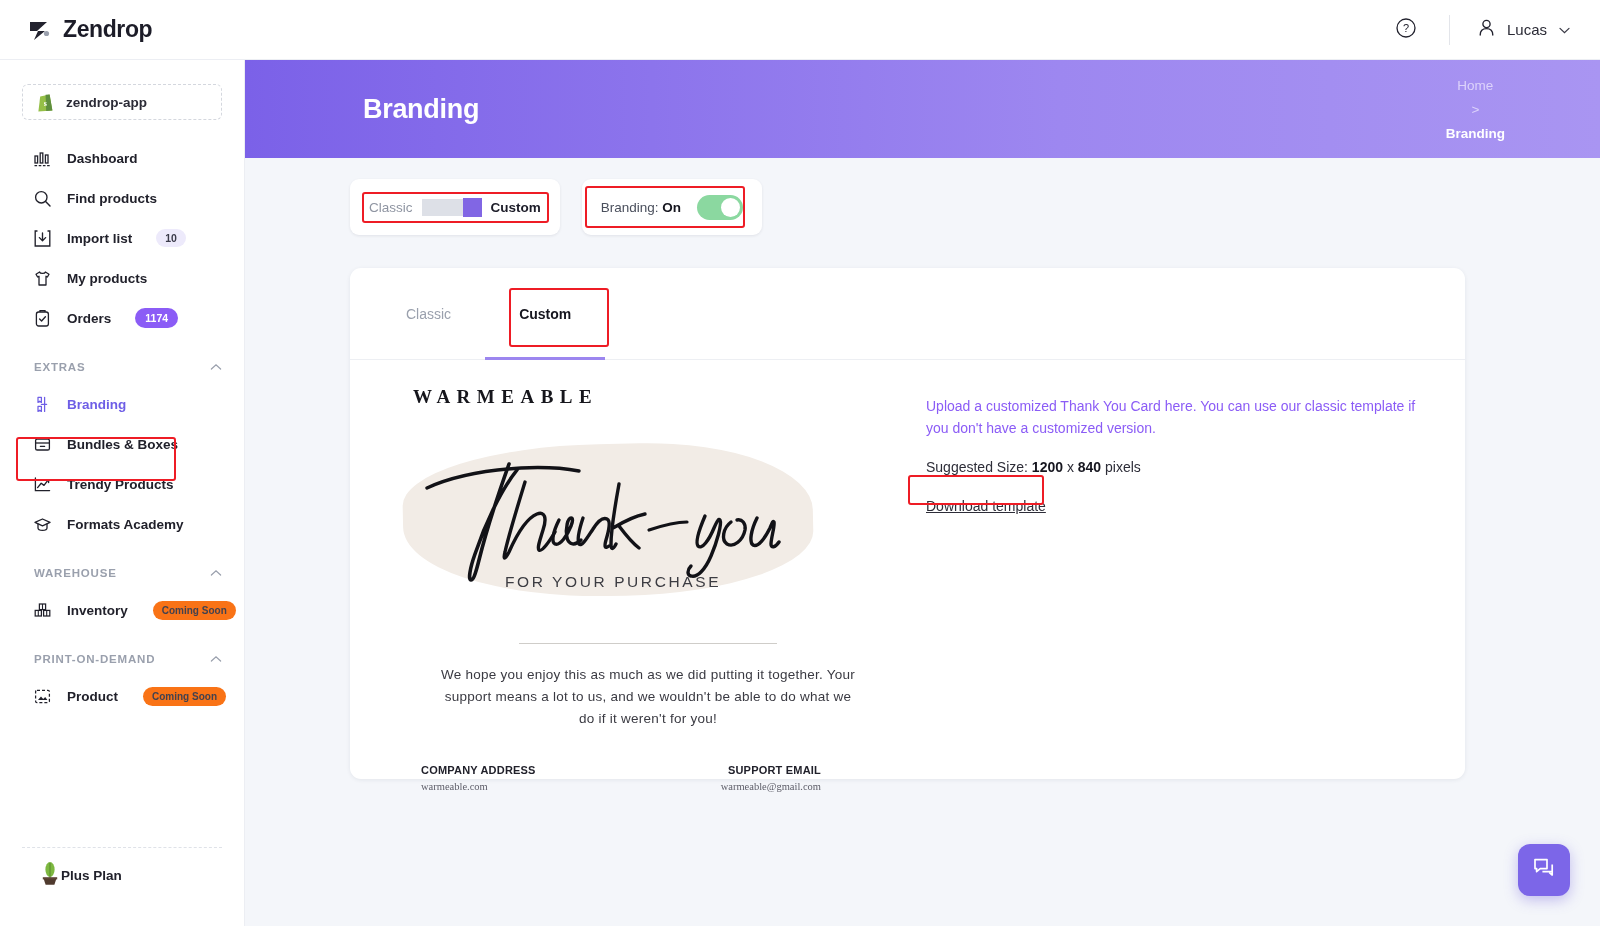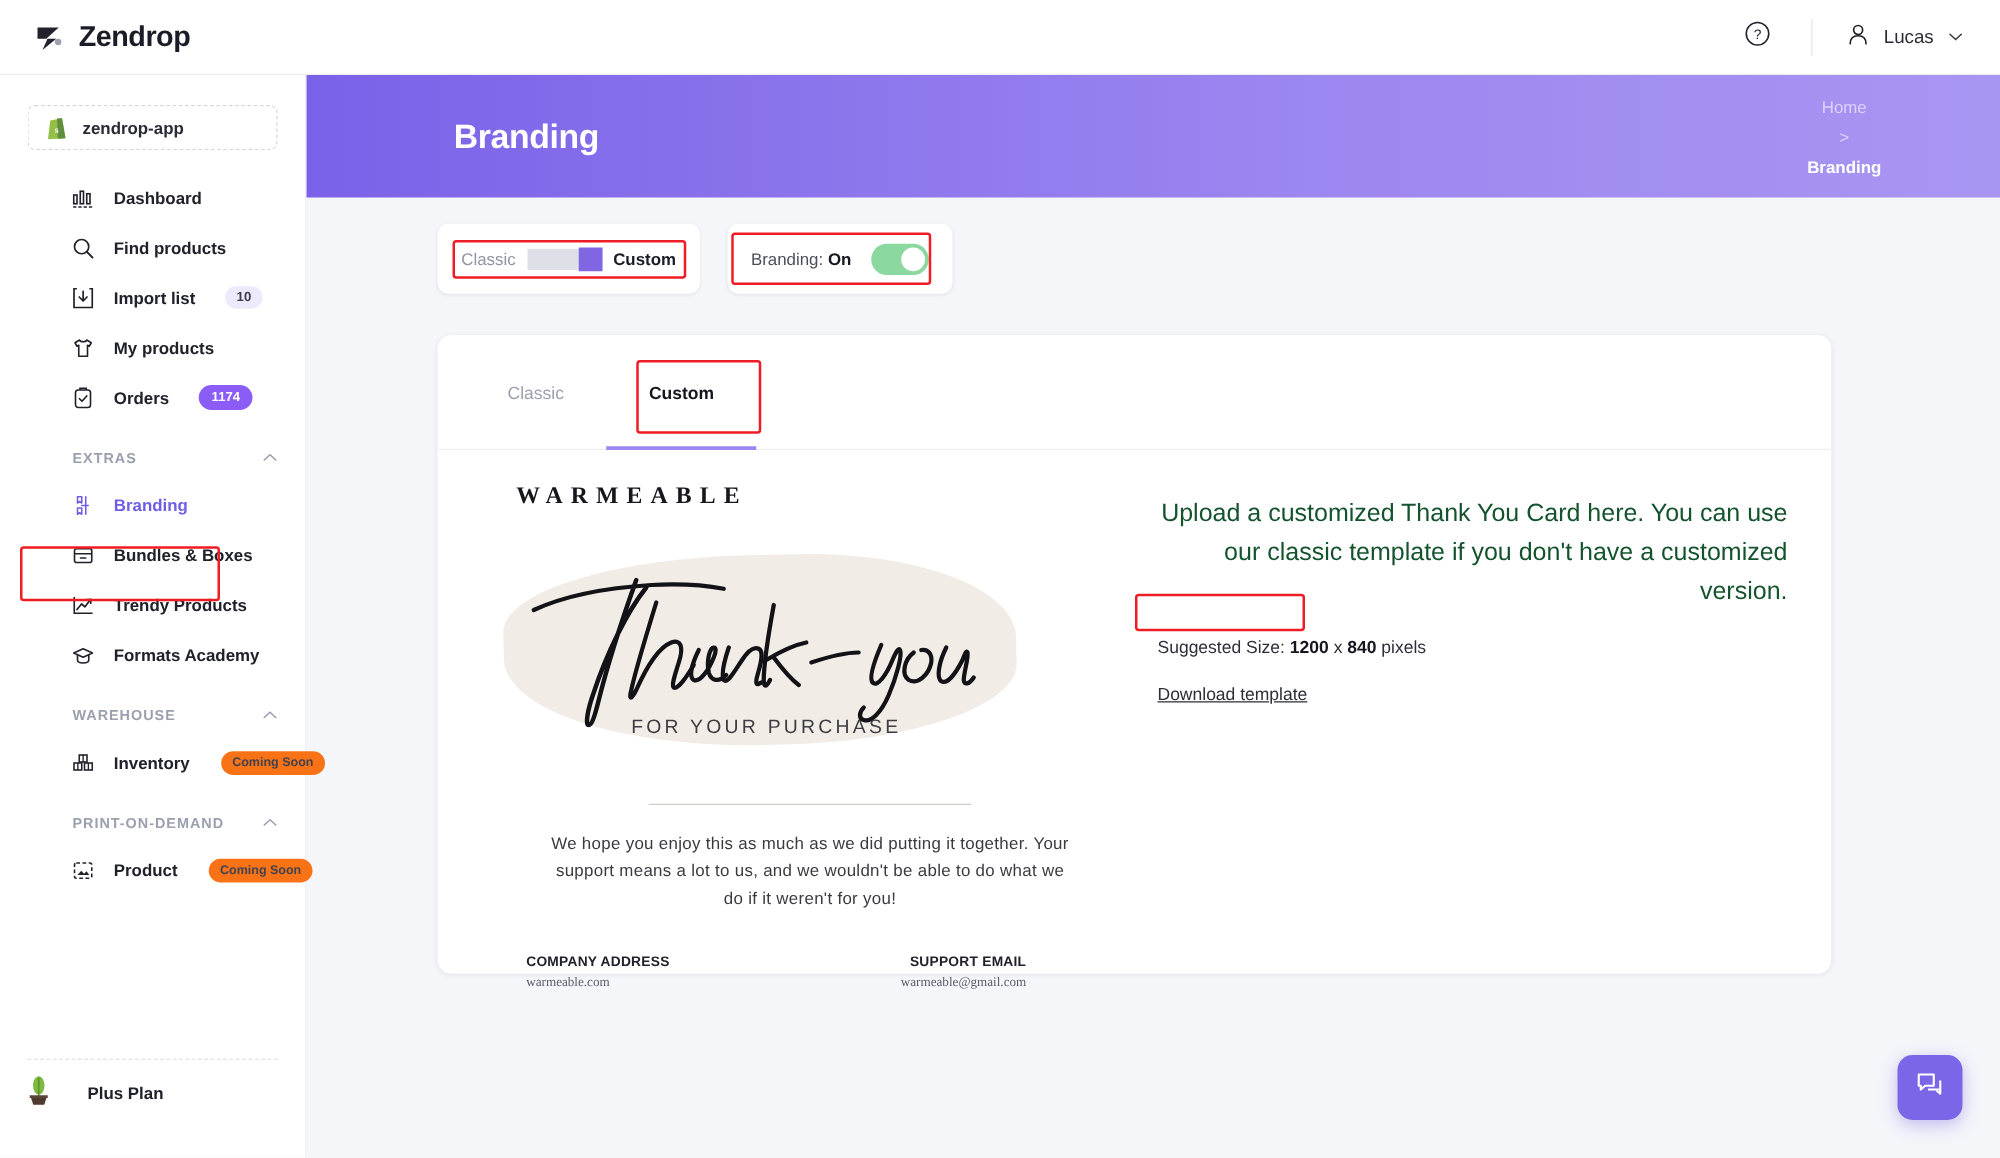--- a/index.html
+++ b/index.html
@@ -41,21 +41,21 @@
     margin: 24px 22px 0 22px;
     height: 36px;
     border: 1px dashed #d4d7de;
     border-radius: 6px;
     display: flex; align-items: center; gap: 12px;
     padding: 0 14px; cursor: pointer;
   }
   .shopify-bag { width: 17px; height: 19px; position: relative; flex: 0 0 auto; }
   .shop-name { font-size: 13.5px; color: #2b2b36; font-weight: 600; }
 
-  .nav { margin-top: 18px; padding-left: 24px; }
+  .nav { margin-top: 18px; }
   .nav-item {
     height: 40px; display: flex; align-items: center;
     padding-left: 32px; gap: 15px; cursor: pointer; position: relative;
   }
   .nav-ico { width: 20px; height: 20px; flex: 0 0 auto; display: flex; align-items: center; justify-content: center; }
   .nav-label { font-size: 13.5px; color: #21212b; font-weight: 600; white-space: nowrap; }
   .nav-item.active .nav-label { color: #6e5ee6; }
 
   .badge-lav {
     background: #edeafb; color: #3b3b4a;
@@ -80,22 +80,22 @@
   .sec-title { font-size: 11.5px; letter-spacing: .8px; color: #9aa0ad; font-weight: 600; }
   .sec-chev { margin-left: auto; color: #9aa0ad; font-size: 11px; }
 
   .hl-box { position: absolute; border: 2.5px solid #ee1c25; border-radius: 3px; pointer-events: none; z-index: 40; }
 
   .plan-divider {
     position: absolute; left: 22px; right: 22px; bottom: 78px;
     border-top: 1px dashed #dfe2e8;
   }
   .plan-row {
-    position: absolute; left: 20px; bottom: 36px;
-    display: flex; align-items: center; gap: 28px; cursor: pointer;
+    position: absolute; left: 39px; bottom: 36px;
+    display: flex; align-items: center; gap: 0; cursor: pointer;
   }
   .plan-label { font-size: 13.5px; font-weight: 700; color: #21212b; }
 
   
   .hero {
     position: absolute; top: 60px; left: 245px;
     width: 1355px; height: 98px;
     background: linear-gradient(90deg, #7b61e8 0%, #9d87f0 60%, #a995f2 100%);
     display: flex; align-items: center;
   }
@@ -181,21 +181,21 @@
     width: 420px; margin-left: auto; margin-right: auto;
   }
   .footer-row { display: flex; justify-content: space-between; margin-top: 34px; width: 400px; margin-left: 8px; }
   .f-col { font-size: 11px; }
   .f-col.right { text-align: right; }
   .f-head { font-weight: 700; color: #21212b; letter-spacing: .2px; }
   .f-val { margin-top: 5px; color: #5d5d68; font-family: "Liberation Serif", serif; font-size: 10.5px; }
 
   
   .info { padding-left: 16px; padding-top: 10px; width: 520px; }
-  .info p { font-size: 20px; line-height: 1.55; color: #14532d; text-align: right; }
+  .info p { font-size: 14px; line-height: 1.55; color: #8b5cf6; }
   .info .spec { margin-top: 18px; font-size: 14px; line-height: 1.55; color: #2d2d38; }
   .info .spec b { font-weight: 700; color: #16161f; }
   .dl-wrap { margin-top: 18px; display: inline-block; position: relative; }
   .dl-link { font-size: 14px; color: #2d2d38; text-decoration: underline; cursor: pointer; }
 
   
   .chat-btn {
     position: absolute; right: 30px; bottom: 30px;
     width: 52px; height: 52px; border-radius: 12px;
     background: #7c66e8; display: flex; align-items: center; justify-content: center;

